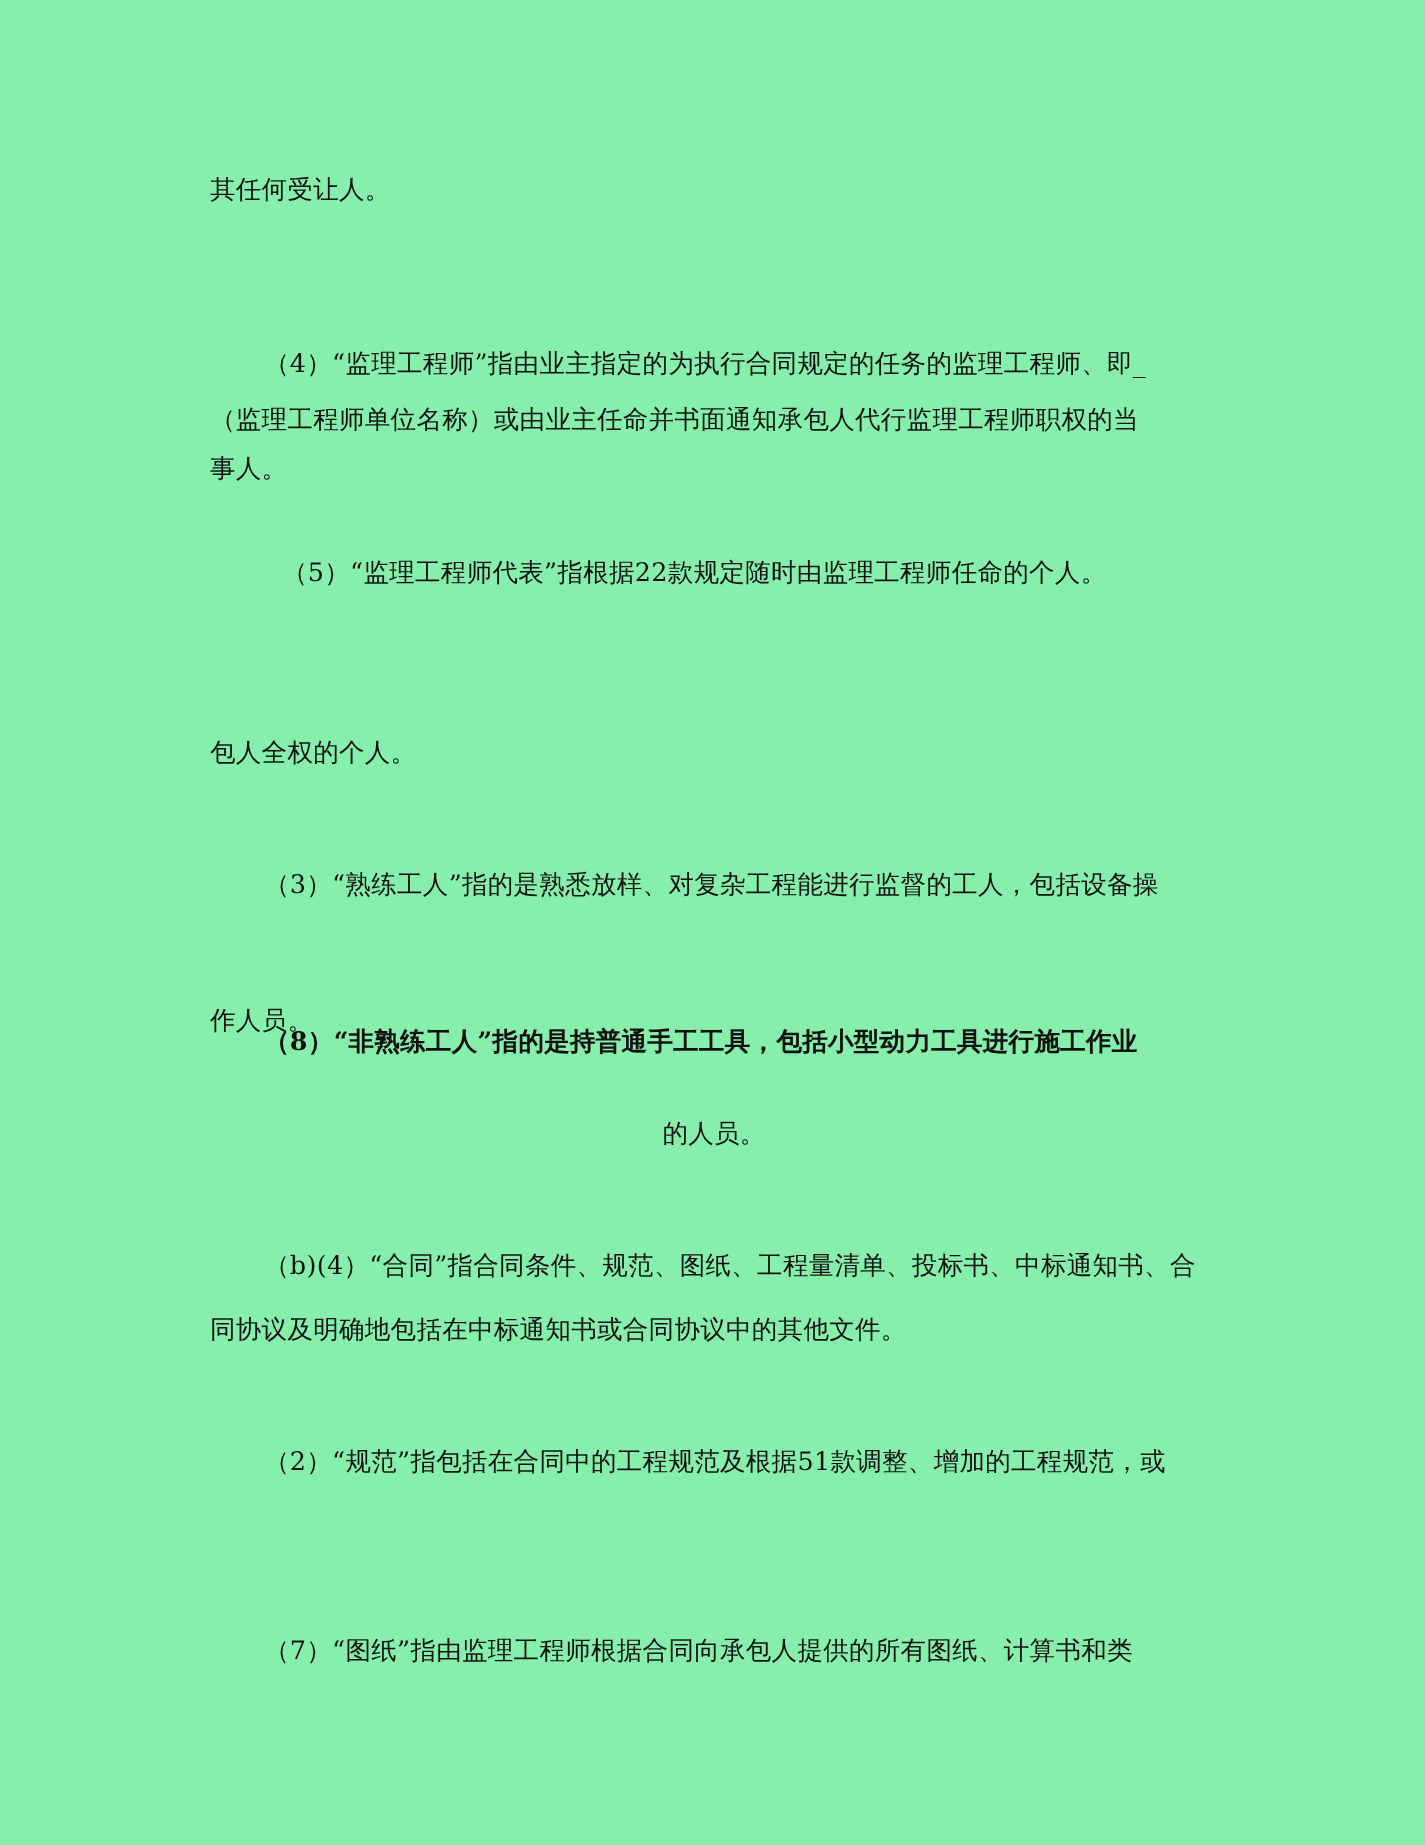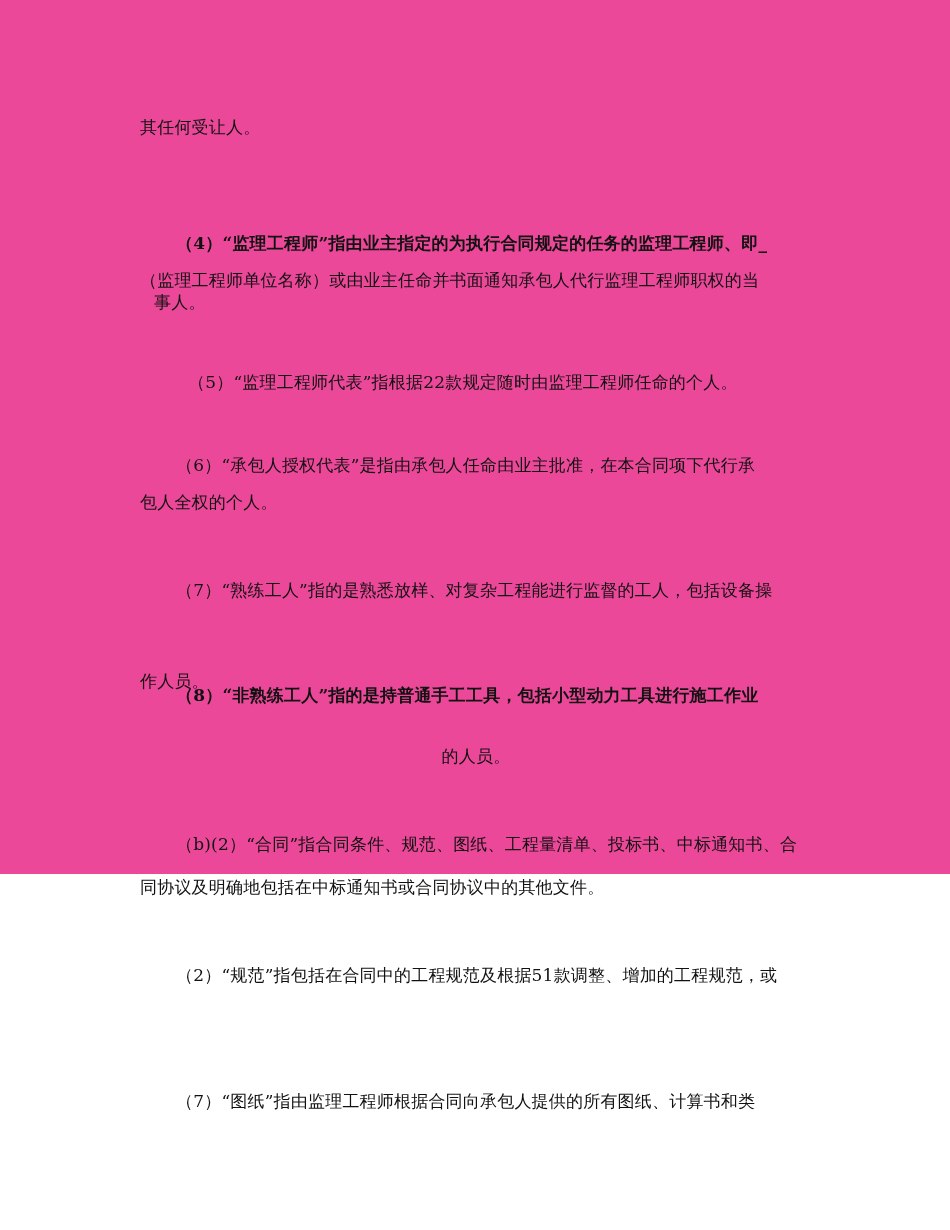--- a/index.html
+++ b/index.html
@@ -13,22 +13,22 @@
       position: relative;
       overflow: hidden;
       font-family: "DejaVu Serif", "Liberation Serif", serif;
       color: #111111;
     }
     .page {
       position: absolute;
       left: 0;
       top: 0;
       width: 950px;
-      height: 874px;
-      background: #ec4899;
+      height: 1230px;
+      background: #86efac;
     }
     .line {
       position: absolute;
       left: 140px;
       width: 672px;
       font-size: 17px;
       line-height: 22px;
       white-space: nowrap;
       letter-spacing: 0.2px;
     }
@@ -37,35 +37,34 @@
       width: 636px;
     }
   </style>
 </head>
 <body>
 
 <div class="page">
 
   <div class="line" style="top:116px;">其任何受让人。</div>
 
-  <div class="line indent" style="top:232px;font-weight:bold;">（4）“监理工程师”指由业主指定的为执行合同规定的任务的监理工程师、即_</div>
+  <div class="line indent" style="top:232px;">（4）“监理工程师”指由业主指定的为执行合同规定的任务的监理工程师、即_</div>
   <div class="line" style="top:269px;">（监理工程师单位名称）或由业主任命并书面通知承包人代行监理工程师职权的当</div>
-  <div class="line" style="top:291px;margin-left:14px;">事人。</div>
+  <div class="line" style="top:302px;">事人。</div>
 
   <div class="line indent" style="top:371px;margin-left:12px;">（5）“监理工程师代表”指根据22款规定随时由监理工程师任命的个人。</div>
 
-  <div class="line indent" style="top:454px;">（6）“承包人授权代表”是指由承包人任命由业主批准，在本合同项下代行承</div>
   <div class="line" style="top:491px;">包人全权的个人。</div>
 
-  <div class="line indent" style="top:579px;">（7）“熟练工人”指的是熟悉放样、对复杂工程能进行监督的工人，包括设备操</div>
+  <div class="line indent" style="top:579px;">（3）“熟练工人”指的是熟悉放样、对复杂工程能进行监督的工人，包括设备操</div>
   <div class="line" style="top:622px;margin-top:48px;">作人员。</div>
 
   <div class="line indent" style="top:684px;font-weight:bold;">（8）“非熟练工人”指的是持普通手工工具，包括小型动力工具进行施工作业</div>
   <div class="line" style="top:745px;text-align:center;">的人员。</div>
 
-  <div class="line indent" style="top:833px;">（b)(2）“合同”指合同条件、规范、图纸、工程量清单、投标书、中标通知书、合</div>
+  <div class="line indent" style="top:833px;">（b)(4）“合同”指合同条件、规范、图纸、工程量清单、投标书、中标通知书、合</div>
   <div class="line" style="top:876px;">同协议及明确地包括在中标通知书或合同协议中的其他文件。</div>
 
   <div class="line indent" style="top:964px;">（2）“规范”指包括在合同中的工程规范及根据51款调整、增加的工程规范，或</div>
 
   <div class="line indent" style="top:1090px;">（7）“图纸”指由监理工程师根据合同向承包人提供的所有图纸、计算书和类</div>
 
 </div>
 
 </body></html>

